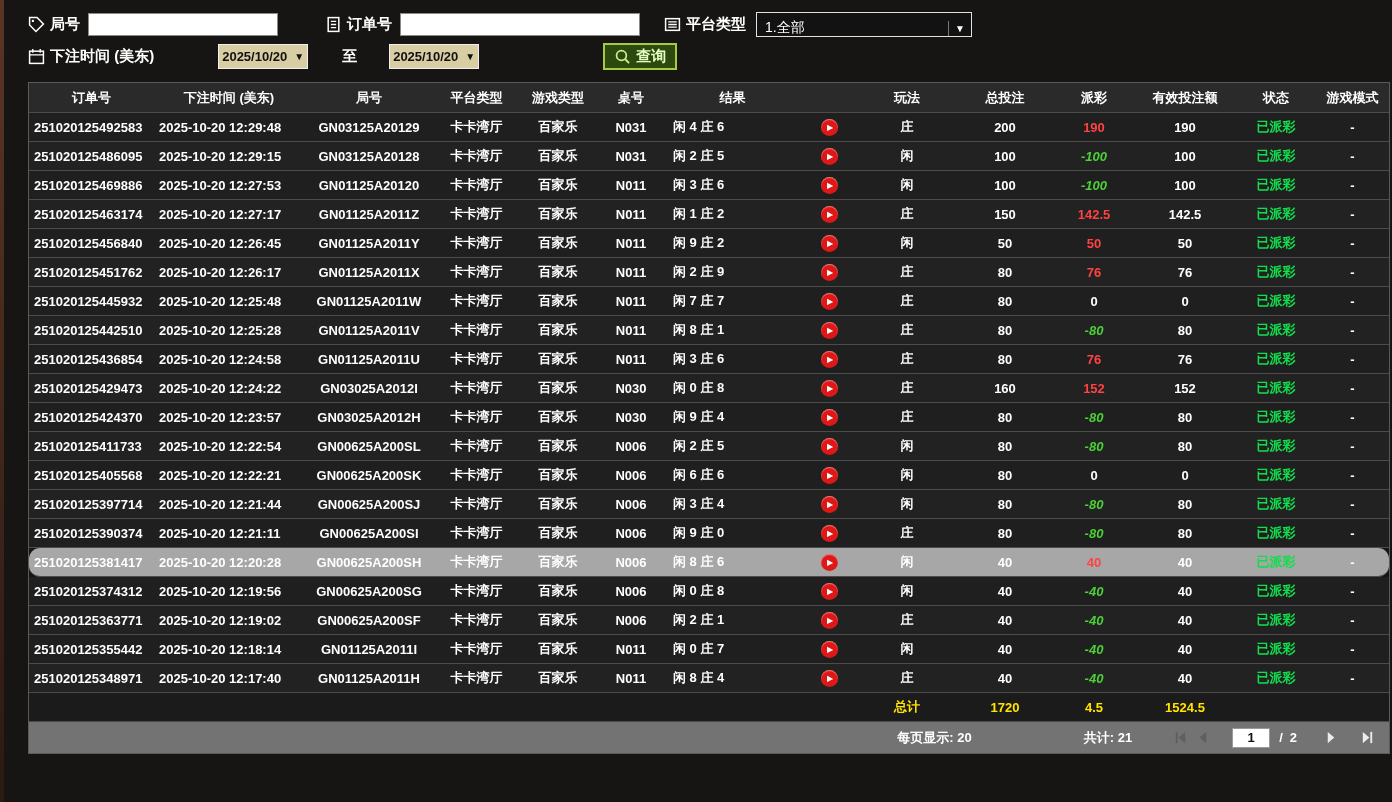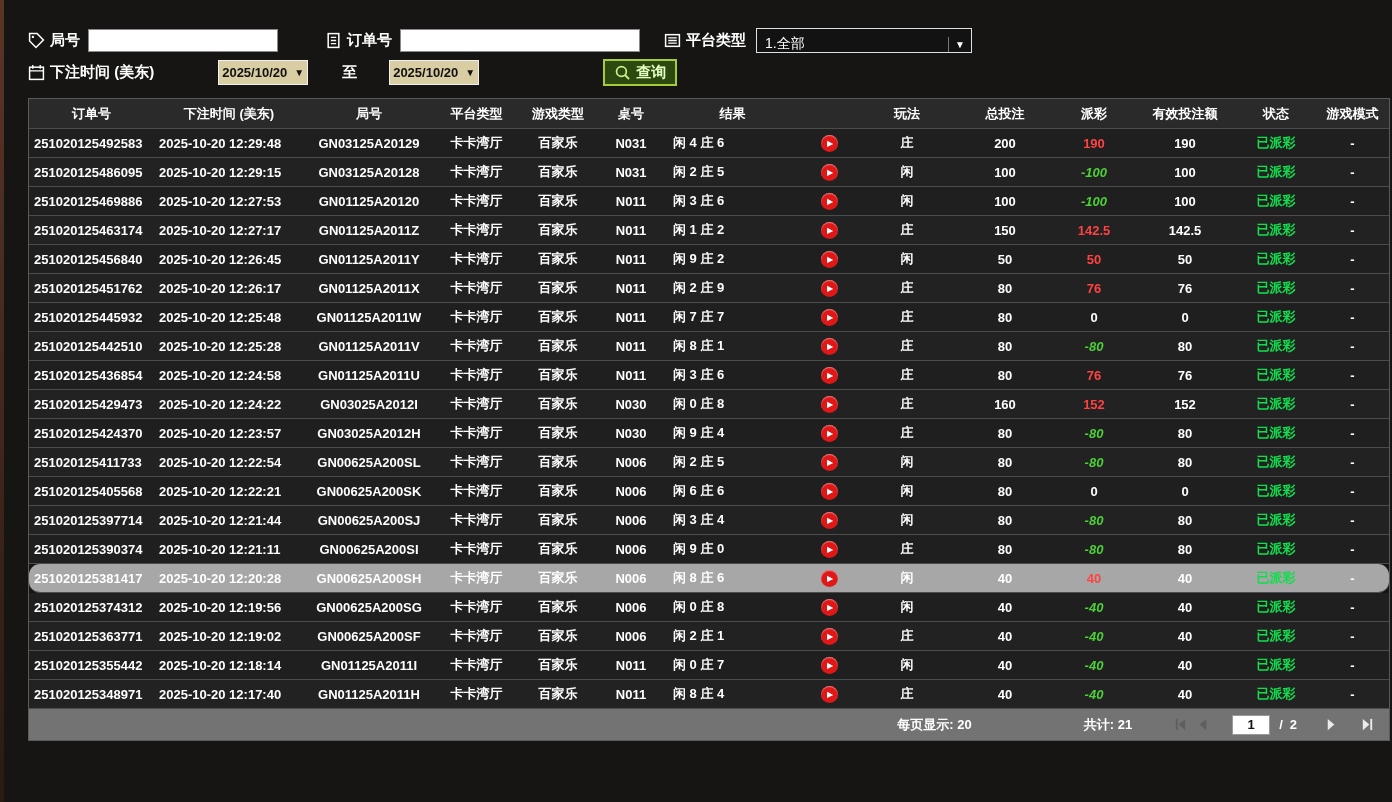--- a/index.html
+++ b/index.html
@@ -5,21 +5,21 @@
   * { margin:0; padding:0; box-sizing:border-box; }
   html,body { width:1392px; height:802px; overflow:hidden; }
   body {
     background:#161514;
     font-family:"Liberation Sans","DejaVu Sans",sans-serif;
     position:relative;
     color:#fff;
   }
   .left-strip { position:absolute; left:0; top:0; width:4px; height:100%;
     background:linear-gradient(#5a3526,#2b1a12); }
-  .app { position:absolute; left:6px; top:16px; width:1386px; }
+  .app { position:absolute; left:6px; top:0; width:1386px; }
 
   
   .filters { padding:8px 0 4px 22px; }
   .filter-row { display:flex; align-items:center; height:32px; }
   .flabel { font-weight:bold; font-size:15px; display:flex; align-items:center; gap:5px; white-space:nowrap; }
   .ficon { width:17px; height:17px; flex:0 0 auto; }
   .text-input { height:23px; border:1px solid #8a8a8a; background:#fff; color:#111;
     margin-left:8px; font-size:13px; padding:0 5px; }
   #round-input { width:190px; }
   #order-input { width:240px; }
@@ -573,20 +573,26 @@
     </div>
     <div class="td c-play-method">庄</div>
     <div class="td c-total-bet">40</div>
     <div class="td c-payout pay-loss">-40</div>
     <div class="td c-valid-bet">40</div>
     <div class="td c-status">已派彩</div>
     <div class="td c-game-mode">-</div>
   </div>
       </div>
 
+    <div class="sum-row">
+      <div class="td sum-label">总计</div>
+      <div class="td sum-bet">1720</div>
+      <div class="td sum-pay">4.5</div>
+      <div class="td sum-valid">1524.5</div>
+    </div>
 
     <div class="pager">
       <span class="per-page">每页显示: 20</span>
       <span class="total-count">共计: 21</span>
 
       <span class="pg-btn pg-first">
         <svg width="15" height="15" viewBox="0 0 16 16">
           <path d="M4 2 v12" stroke="#5f5f5f" stroke-width="2"></path>
           <path d="M13 2 L6 8 L13 14 Z" fill="#5f5f5f"></path>
         </svg>

